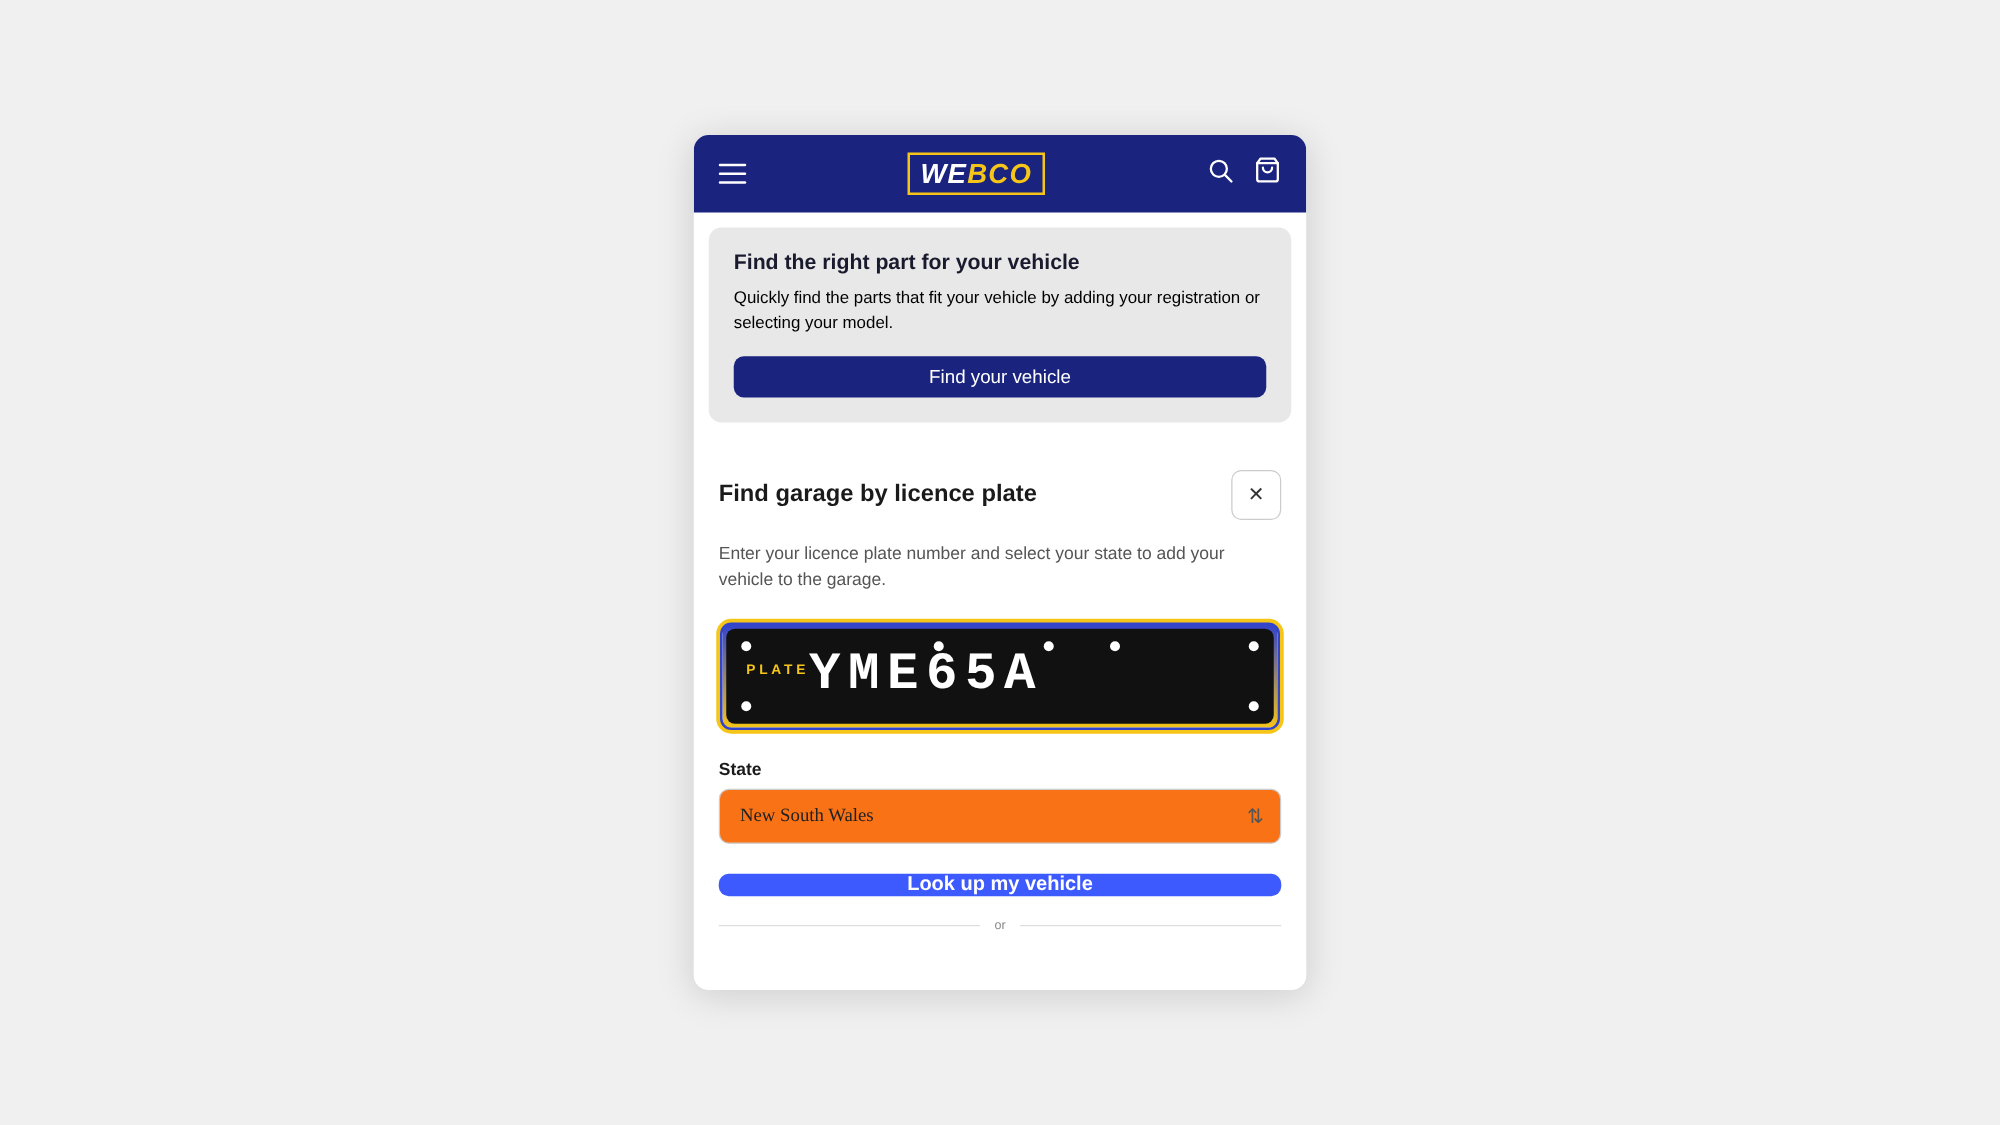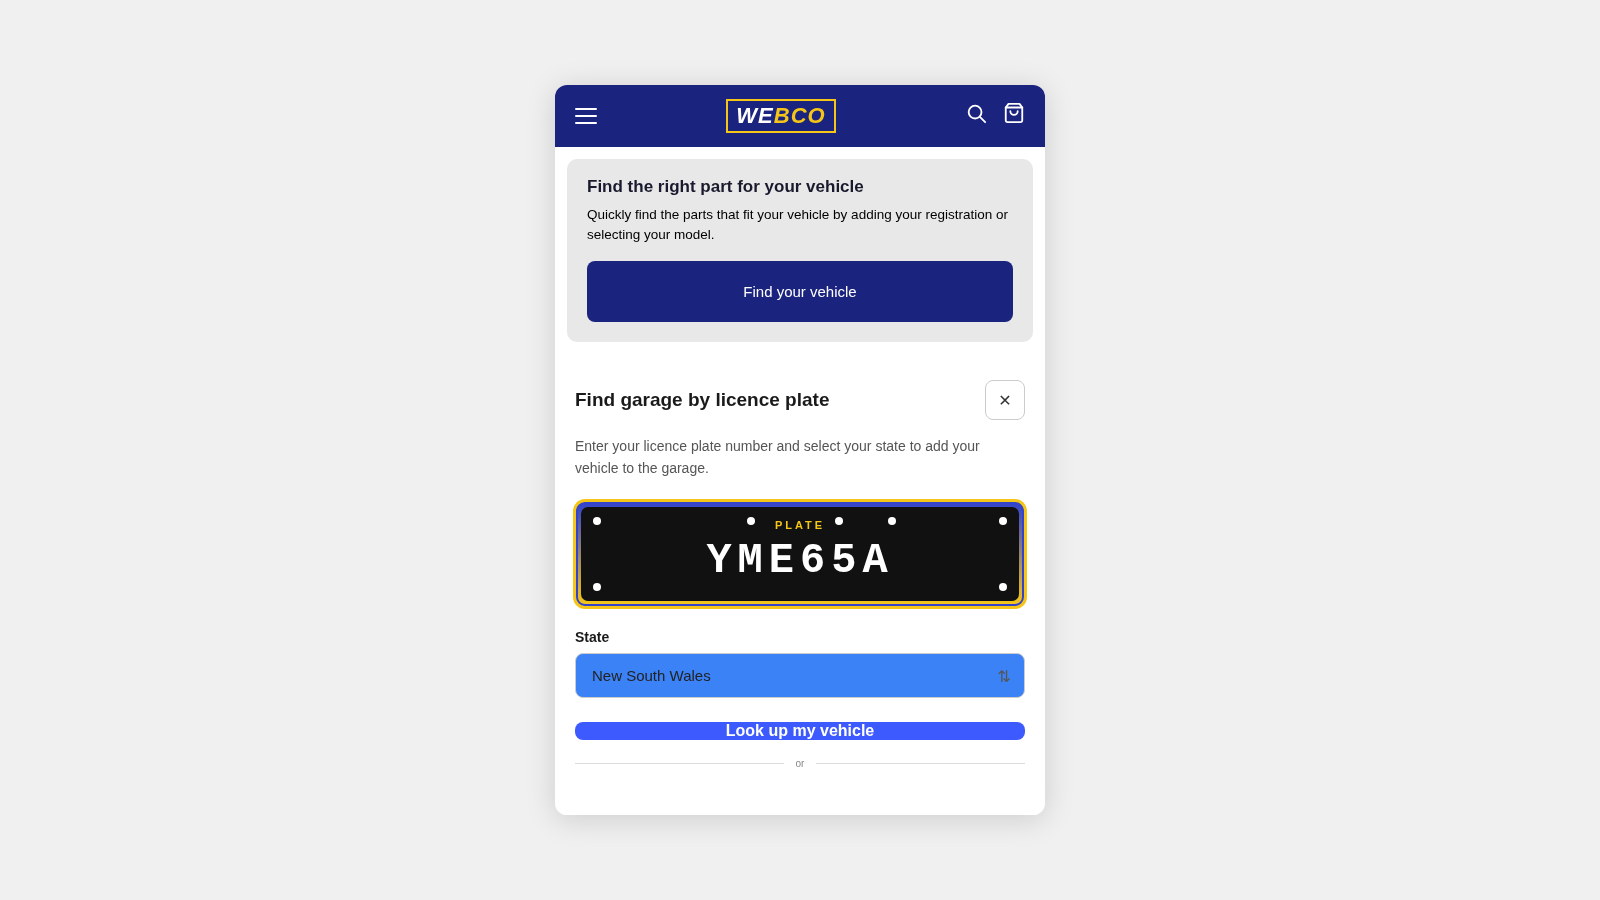--- a/index.html
+++ b/index.html
@@ -94,21 +94,21 @@
       font-size: 13.5px;
       color: #000000;
       line-height: 1.5;
       margin-bottom: 16px;
     }
     .find-vehicle-btn {
       background: #1a237e;
       color: #fff;
       border: none;
       width: 100%;
-      padding: 22px;
+      padding: 8px;
       border-radius: 8px;
       font-size: 15px;
       font-weight: 500;
       cursor: pointer;
       text-align: center;
     }
 
     
     .modal-panel {
       background: #fff;
@@ -157,21 +157,21 @@
       margin-bottom: 22px;
       background: linear-gradient(#3344cc, #f5c518);
       outline: 3px solid #f5c518;
       outline-offset: -1px;
     }
     .licence-plate {
       background: #111;
       border-radius: 7px;
       padding: 12px 16px 16px;
       display: flex;
-      flex-direction: column;
+      flex-direction: row;
       align-items: center;
       position: relative;
     }
     .plate-label {
       color: #f5c518;
       font-size: 11px;
       font-weight: 700;
       letter-spacing: 3px;
       margin-bottom: 6px;
     }
@@ -210,22 +210,23 @@
       margin-bottom: 24px;
     }
     .state-select {
       width: 100%;
       padding: 13px 16px;
       border: 1.5px solid #ccc;
       border-radius: 8px;
       font-size: 15px;
       color: #222;
       appearance: none;
-      background: #3b82f6;
-      cursor: pointer;
+      background: #f97316;
+      cursor: pointer;
+      font-family: Liberation Serif, serif;
     }
     .select-chevron {
       position: absolute;
       right: 14px;
       top: 50%;
       transform: translateY(-50%);
       color: #555;
       font-size: 16px;
       pointer-events: none;
     }

